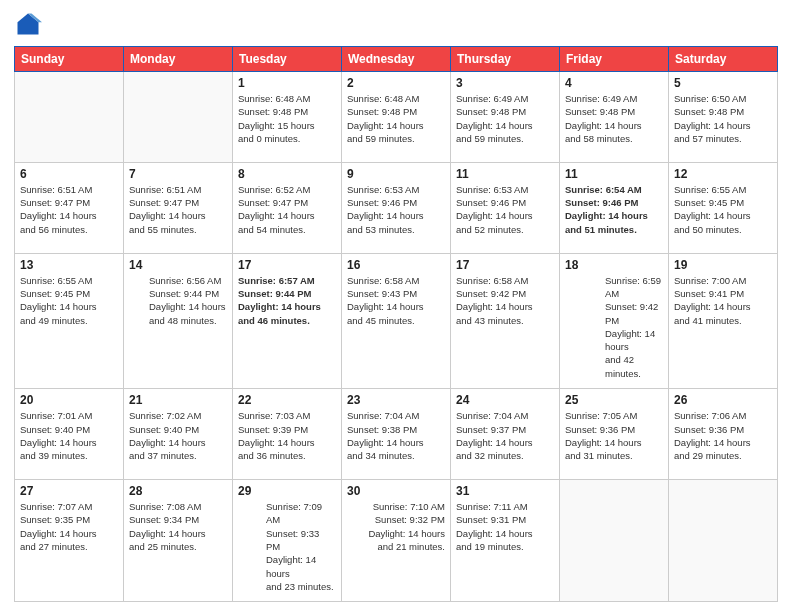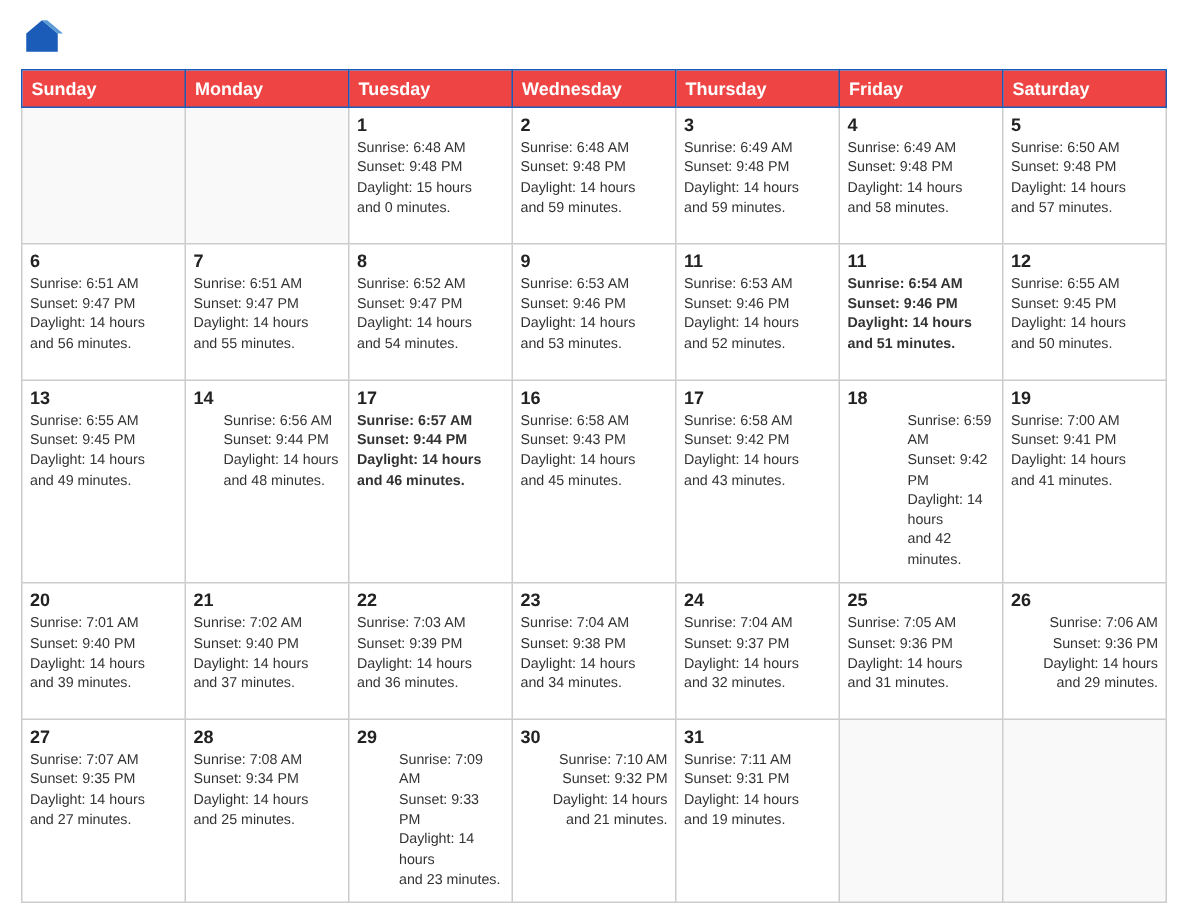--- a/index.html
+++ b/index.html
@@ -307,21 +307,21 @@
           </td>
           <td>
             <div class="day-number">25</div>
             <div class="day-info" style="white-space: pre-line;">Sunrise: 7:05 AM
 Sunset: 9:36 PM
 Daylight: 14 hours
 and 31 minutes.</div>
           </td>
           <td>
             <div class="day-number">26</div>
-            <div class="day-info" style="white-space: pre-line; text-align: right;">Sunrise: 7:06 AM
+            <div class="day-info" style="white-space: pre-line;">Sunrise: 7:06 AM
 Sunset: 9:36 PM
 Daylight: 14 hours
 and 29 minutes.</div>
           </td>
         </tr>
         <tr>
           <td>
             <div class="day-number">27</div>
             <div class="day-info" style="white-space: pre-line;">Sunrise: 7:07 AM
 Sunset: 9:35 PM

